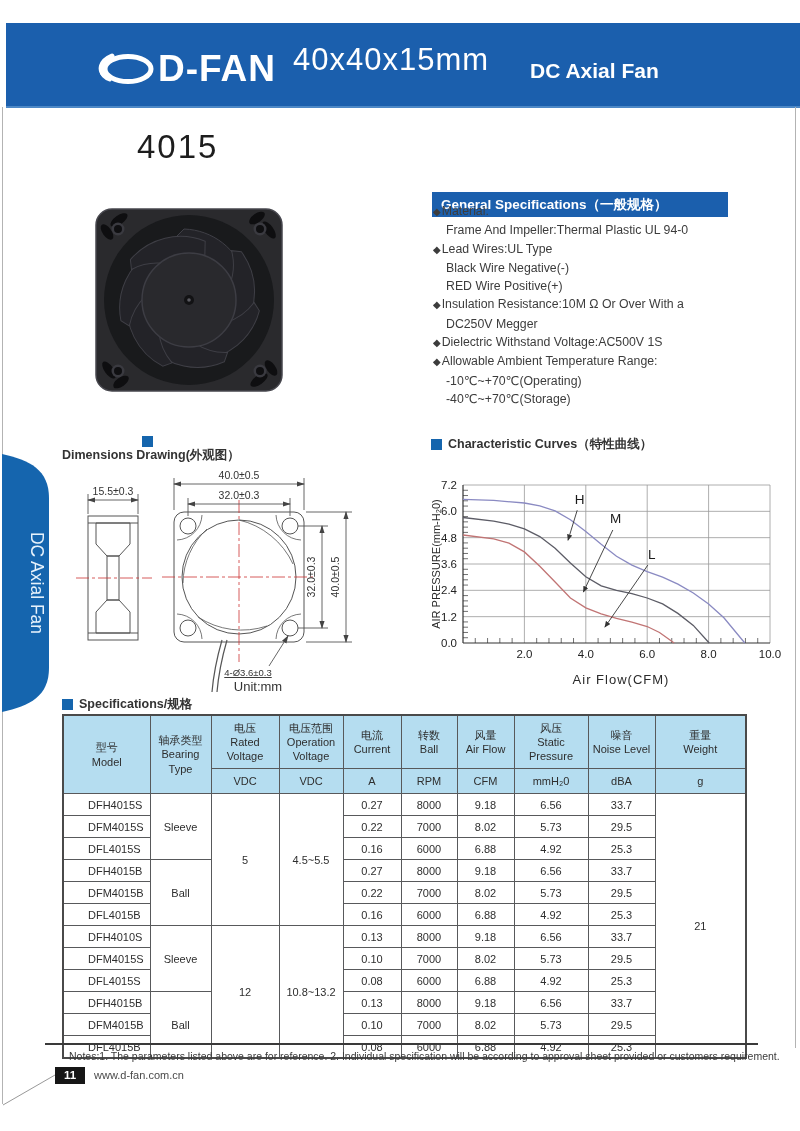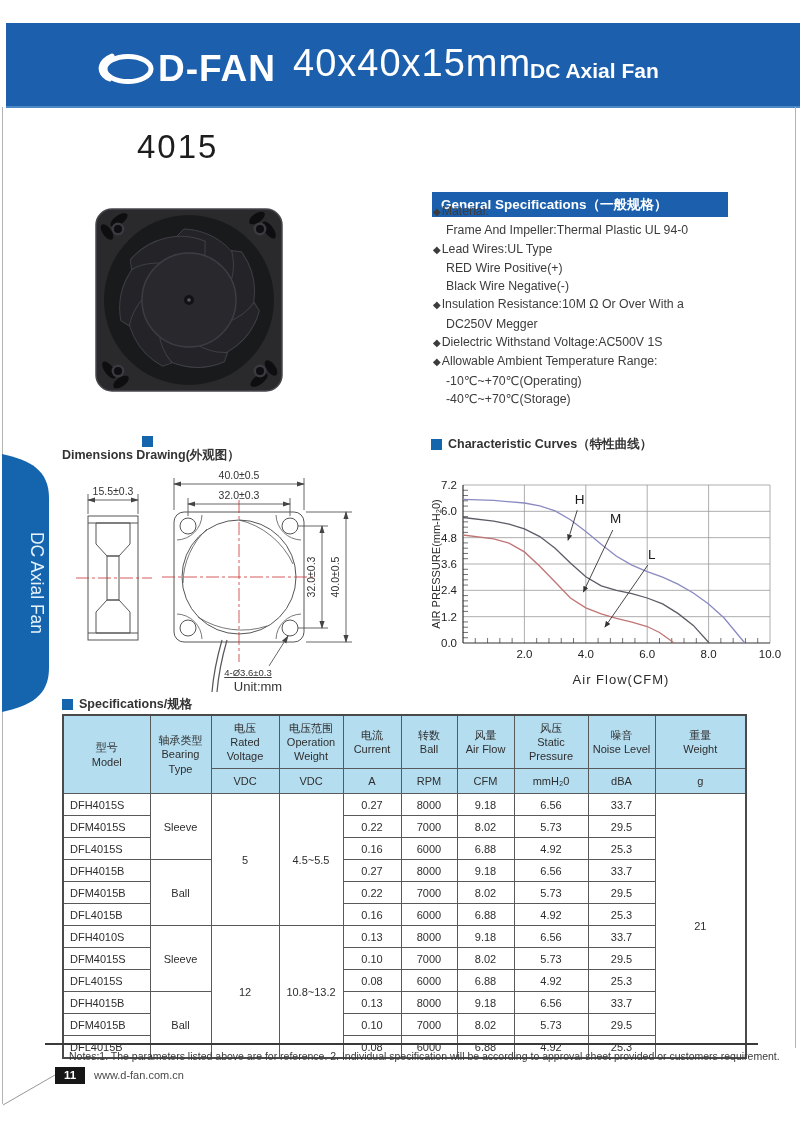--- a/index.html
+++ b/index.html
@@ -2,21 +2,21 @@
 <html><head>
 <meta charset="utf-8">
 <style>
   html,body{margin:0;padding:0;background:#e9e9e9;}
   .page{position:relative;width:800px;height:1131px;background:#fff;overflow:hidden;
         font-family:"Liberation Sans","DejaVu Sans",sans-serif;margin:0 auto;}
   
   .header-bar{position:absolute;left:6px;top:23px;right:0;height:83px;background:#1b5fad;border-bottom:2px solid #4d88c6;}
   .logo{position:absolute;left:92px;top:25px;display:flex;align-items:center;}
   .logo-text{color:#fff;font-size:37px;font-weight:bold;letter-spacing:1px;margin-left:4px;}
-  .header-size{position:absolute;left:287px;top:19px;color:#fff;font-size:38px;font-weight:400;letter-spacing:1px;}
+  .header-size{position:absolute;left:287px;top:19px;color:#fff;font-size:31px;font-weight:400;letter-spacing:1px;}
   .header-type{position:absolute;left:524px;top:36px;color:#fff;font-size:21px;font-weight:bold;}
   
   .edge-left{position:absolute;left:2px;top:107px;width:1px;height:997px;background:#b3b3b3;}
   .edge-right{position:absolute;left:795px;top:107px;width:1px;height:941px;background:#b3b3b3;}
   
   .sidebar-tab{position:absolute;left:2px;top:452px;}
   
   .product-title{position:absolute;left:137px;top:128px;font-size:33px;color:#1d1d1d;letter-spacing:2px;}
   .fan-img{position:absolute;left:92px;top:203px;}
   
@@ -32,21 +32,21 @@
   
   .dims-svg{position:absolute;left:62px;top:466px;}
   .chart-svg{position:absolute;left:428px;top:458px;}
   svg text{font-family:"Liberation Sans","DejaVu Sans",sans-serif;}
   
   .spec-table{position:absolute;left:62px;top:714px;border-collapse:collapse;table-layout:fixed;width:683px;
               border:2px solid #4a4a4a;}
   .spec-table th{background:#b5ddf0;border:1px solid #58595b;font-weight:normal;color:#2e2e2e;
                  font-size:11px;line-height:1.3;padding:2px 1px;}
   .spec-table td{border:1px solid #58595b;text-align:center;font-size:11px;color:#2e2e2e;height:21px;padding:0 2px;}
-  .spec-table td.model{text-align:left;padding-left:6px;}
+  .spec-table td.model{text-align:left;padding-left:24px;}
   .spec-table tr.hdr1 th{height:48px;}
   .spec-table tr.hdr2 th{height:20px;}
   
   .rule{position:absolute;left:45px;top:1043px;width:713px;height:2px;background:#3a3a3a;}
   .notes{position:absolute;left:45px;top:1050px;font-size:10.5px;color:#3b3b3b;width:720px;margin-left:24px;}
   .corner-svg{position:absolute;left:0;top:1066px;}
   .page-badge{position:absolute;left:55px;top:1067px;width:30px;height:17px;background:#161616;color:#fff;
               font-size:11.5px;font-weight:bold;text-align:center;line-height:17px;}
   .site{position:absolute;left:94px;top:1069px;font-size:11px;color:#4a4a4a;}
 </style>
@@ -106,22 +106,22 @@
     <circle cx="97" cy="97" r="47" fill="#29292d" stroke="#3d3d44" stroke-width="1.5"></circle>
     <circle cx="97" cy="97" r="5" fill="#121214"></circle>
     <circle cx="97" cy="97" r="1.8" fill="#5a5a60"></circle>
   </svg>
 
   <div class="gs-bar">General Specifications（一般规格）</div>
   <div class="gs-list" id="gs-list">
       <div class="gs-line"><span class="dia">◆</span>Material:</div>
       <div class="gs-line cont">Frame And Impeller:Thermal Plastic UL 94-0</div>
       <div class="gs-line"><span class="dia">◆</span>Lead Wires:UL Type</div>
+      <div class="gs-line cont">Black Wire Negative(-)</div>
       <div class="gs-line cont">RED Wire Positive(+)</div>
-      <div class="gs-line cont">Black Wire Negative(-)</div>
       <div class="gs-line"><span class="dia">◆</span>Insulation Resistance:10M Ω Or Over With a</div>
       <div class="gs-line cont">DC250V Megger</div>
       <div class="gs-line"><span class="dia">◆</span>Dielectric Withstand Voltage:AC500V 1S</div>
       <div class="gs-line"><span class="dia">◆</span>Allowable Ambient Temperature Range:</div>
       <div class="gs-line cont">-10℃~+70℃(Operating)</div>
       <div class="gs-line cont">-40℃~+70℃(Storage)</div>
     </div>
 
   <div class="sec-title" style="left:62px;top:436px;flex-direction:column;">
     <span class="sec-sq"></span>
@@ -316,21 +316,21 @@
           <th rowspan="2">
             <div>轴承类型</div>
             <div>Bearing Type</div>
           </th>
           <th>
             <div>电压</div>
             <div>Rated Voltage</div>
           </th>
           <th>
             <div>电压范围</div>
-            <div>Operation Weight</div>
+            <div>Operation Voltage</div>
           </th>
           <th>
             <div>电流</div>
             <div>Current</div>
           </th>
           <th>
             <div>转数</div>
             <div>Ball</div>
           </th>
           <th>

